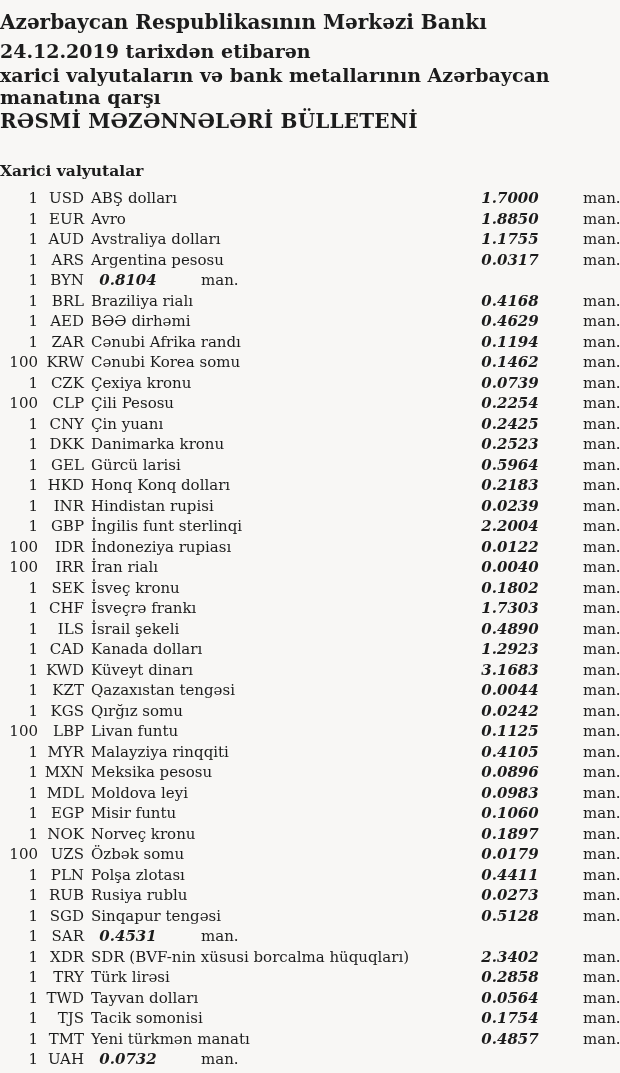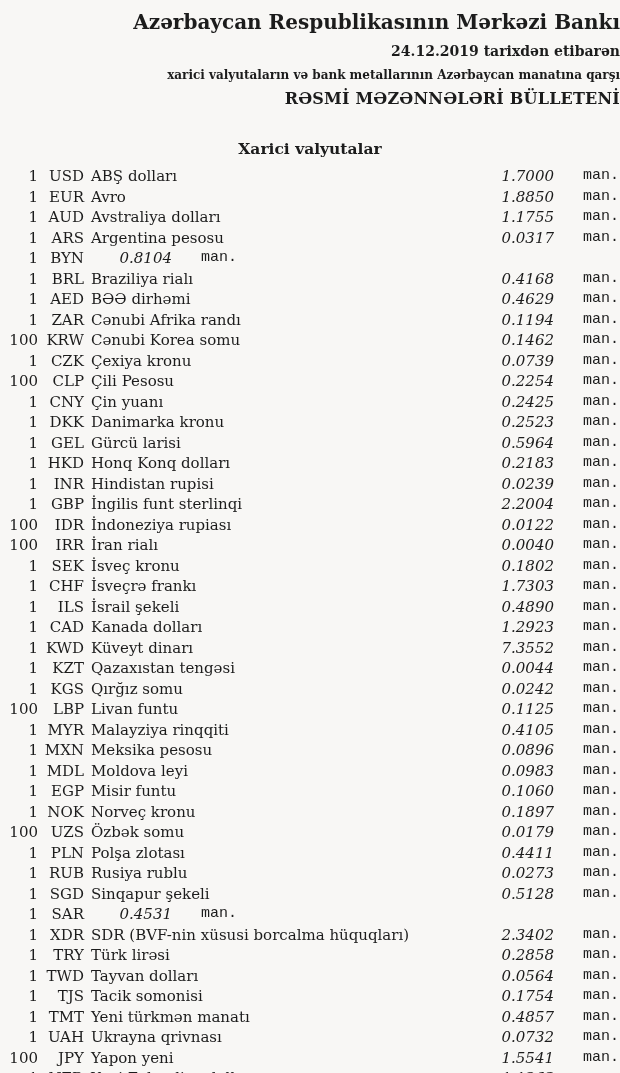--- a/index.html
+++ b/index.html
@@ -12,52 +12,50 @@
     width: 620px;
     height: 1073px;
     margin: 0 auto;
     background: #f8f7f5;
     color: #1c1c1c;
     font-family: "DejaVu Serif", "Liberation Serif", serif;
     overflow: hidden;
     box-sizing: border-box;
   }
   .hdr {
-    text-align: right;
+    text-align: left;
   }
   .hdr .title {
     margin: 0;
     padding-top: 9px;
     font-size: 20px;
     line-height: 26px;
     font-weight: bold;
   }
   .hdr .date-line {
     margin-top: 6px;
-    font-size: 14px;
+    font-size: 19px;
     line-height: 21px;
     font-weight: bold;
   }
   .hdr .subtitle {
     margin-top: 2px;
-    font-size: 12px;
+    font-size: 19px;
     line-height: 22px;
     font-weight: bold;
-    padding-left: 41px;
   }
   .hdr .bulletin-line {
     margin-top: 2px;
-    font-size: 16px;
+    font-size: 20px;
     line-height: 22px;
     font-weight: bold;
     letter-spacing: 0.2px;
   }
   .section-title {
     margin-top: 28px;
-    text-align: center;
     font-size: 15.5px;
     line-height: 21px;
     font-weight: bold;
   }
   .rates-table {
     margin-top: 7px;
   }
   .row {
     display: flex;
     font-size: 15px;
@@ -76,30 +74,29 @@
     margin-left: 2px;
   }
   .col-name {
     flex: 1 1 auto;
     padding-left: 7px;
     overflow: hidden;
   }
   .col-rate {
     width: 88px;
     flex: 0 0 88px;
-    text-align: right;
-    font-weight: normal;
+    text-align: center;
+    font-weight: bold;
     font-style: italic;
   }
   .col-unit {
     width: 66px;
     flex: 0 0 66px;
     padding-left: 29px;
     box-sizing: border-box;
-    font-family: Liberation Mono, monospace;
   }
 </style>
 </head>
 <body>
 
 <div class="page">
 
   <div class="hdr">
     <h1 class="title">Azərbaycan Respublikasının Mərkəzi Bankı</h1>
     <div class="date-line">24.12.2019 tarixdən etibarən</div>
@@ -267,21 +264,21 @@
         <span class="col-qty">1</span>
         <span class="col-code">CAD</span>
         <span class="col-name">Kanada dolları</span>
         <span class="col-rate">1.2923</span>
         <span class="col-unit">man.</span>
       </div>
       <div class="row">
         <span class="col-qty">1</span>
         <span class="col-code">KWD</span>
         <span class="col-name">Küveyt dinarı</span>
-        <span class="col-rate">7.3552</span>
+        <span class="col-rate">3.1683</span>
         <span class="col-unit">man.</span>
       </div>
       <div class="row">
         <span class="col-qty">1</span>
         <span class="col-code">KZT</span>
         <span class="col-name">Qazaxıstan tengəsi</span>
         <span class="col-rate">0.0044</span>
         <span class="col-unit">man.</span>
       </div>
       <div class="row">
@@ -350,21 +347,21 @@
       <div class="row">
         <span class="col-qty">1</span>
         <span class="col-code">RUB</span>
         <span class="col-name">Rusiya rublu</span>
         <span class="col-rate">0.0273</span>
         <span class="col-unit">man.</span>
       </div>
       <div class="row">
         <span class="col-qty">1</span>
         <span class="col-code">SGD</span>
-        <span class="col-name">Sinqapur şekeli</span>
+        <span class="col-name">Sinqapur tengəsi</span>
         <span class="col-rate">0.5128</span>
         <span class="col-unit">man.</span>
       </div>
       <div class="row">
         <span class="col-qty">1</span>
         <span class="col-code">SAR</span>
         <span class="col-rate">0.4531</span>
         <span class="col-unit">man.</span>
       </div>
       <div class="row">
@@ -398,21 +395,20 @@
       <div class="row">
         <span class="col-qty">1</span>
         <span class="col-code">TMT</span>
         <span class="col-name">Yeni türkmən manatı</span>
         <span class="col-rate">0.4857</span>
         <span class="col-unit">man.</span>
       </div>
       <div class="row">
         <span class="col-qty">1</span>
         <span class="col-code">UAH</span>
-        <span class="col-name">Ukrayna qrivnası</span>
         <span class="col-rate">0.0732</span>
         <span class="col-unit">man.</span>
       </div>
       <div class="row">
         <span class="col-qty">100</span>
         <span class="col-code">JPY</span>
         <span class="col-name">Yapon yeni</span>
         <span class="col-rate">1.5541</span>
         <span class="col-unit">man.</span>
       </div>

